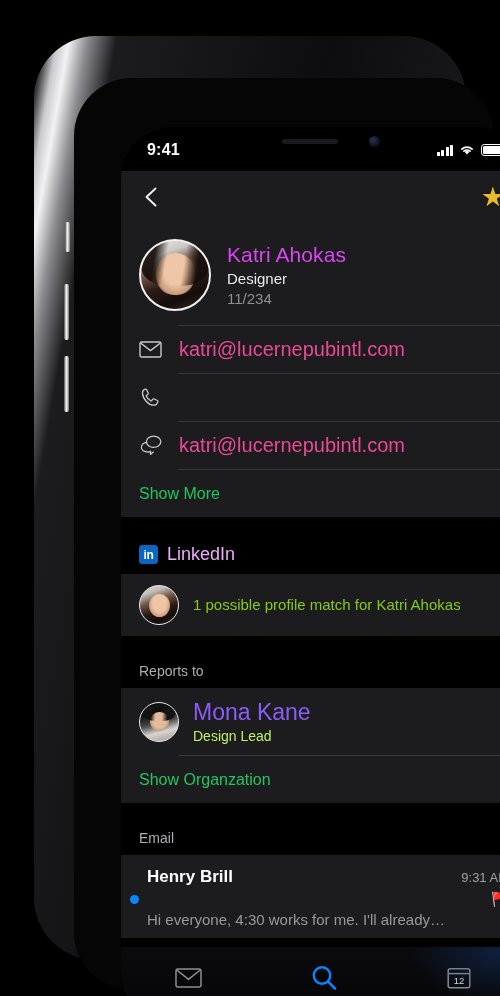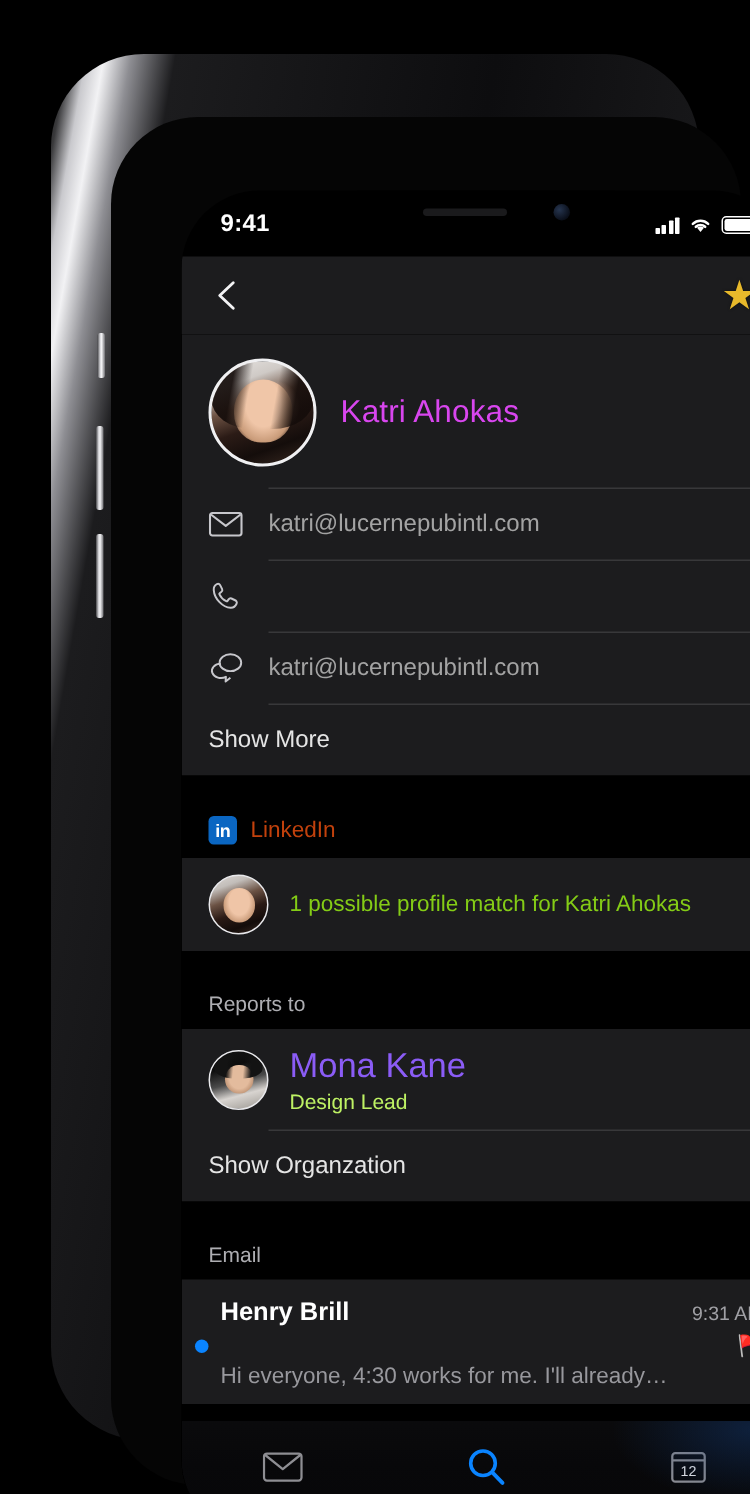--- a/index.html
+++ b/index.html
@@ -103,32 +103,32 @@
     border-radius:50% 50% 40% 40%;
   }
   .cmeta{ margin-left:16px; }
   .cname{ font-size:21px; color:#d946ef; font-weight:500; letter-spacing:.1px; }
   .crole{ font-size:15px; color:#eaeaec; margin-top:3px; }
   .cnum { font-size:15px; color:#8e8e93; margin-top:3px; }
 
   
   .drow{ display:flex; align-items:center; height:47px; padding:0 18px; cursor:pointer; }
   .dicon{ width:40px; flex:0 0 40px; display:flex; align-items:center; color:#c7c7cc; }
-  .dtext{ font-size:16px; color:#a3a3a3; }
-  .link{ font-size:16px; color:#e5e5e5; }
+  .dtext{ font-size:20px; color:#ec4899; }
+  .link{ font-size:16px; color:#22c55e; }
 
   .showrow{ display:flex; align-items:center; height:47px; padding:0 18px 0 18px; cursor:pointer; }
 
   
   .sechead{ padding:13px 18px 9px 18px; font-size:14px; color:#aeaeb2; background:#000; }
   .sechead.li{ display:flex; align-items:center; gap:9px; }
   .li-badge{ width:19px; height:19px; border-radius:3.5px; background:#0a66c2; color:#fff;
              font-size:12px; font-weight:bold; display:flex; align-items:center; justify-content:center;
              font-family:"Liberation Sans", sans-serif; letter-spacing:-.4px;text-align:center; }
-  .sechead.li span.lbl{ color:#c2410c; font-size:15px; }
+  .sechead.li span.lbl{ color:#f0abfc; font-size:18px; }
 
   
   .prow{ display:flex; align-items:center; padding:11px 18px; cursor:pointer; min-height:56px; }
   .pav{ width:40px; height:40px; border-radius:50%; flex:0 0 40px; overflow:hidden; position:relative;
         border:1.5px solid #e9e9ec; }
   .pav.katri{
     background:linear-gradient(160deg,#dedad7 0%,#c2bdb9 20%,#6b5244 40%,#2a1a15 60%,#130c0a 80%,#3c2b23 100%);
   }
   .pav.katri::before{
     content:""; position:absolute; left:24%; top:22%; width:55%; height:60%; border-radius:50%;
@@ -221,20 +221,22 @@
           <div class="star">★</div>
         </div>
 
         <div class="content">
 
           <div class="card">
             <div class="chead">
               <div class="avatar av-katri"></div>
               <div class="cmeta">
                 <div class="cname">Katri Ahokas</div>
+                <div class="crole">Designer</div>
+                <div class="cnum">11/234</div>
               </div>
             </div>
             <div class="divider"></div>
 
             <div class="drow">
               <div class="dicon">
                 <svg width="23" height="17" viewBox="0 0 23 17">
                   <rect x="1" y="1" width="21" height="15" rx="1.6" stroke="#c7c7cc" stroke-width="1.4" fill="none"></rect>
                   <path d="M1.6 2 L11.5 9.6 L21.4 2" stroke="#c7c7cc" stroke-width="1.4" fill="none" stroke-linejoin="round"></path>
                 </svg>

